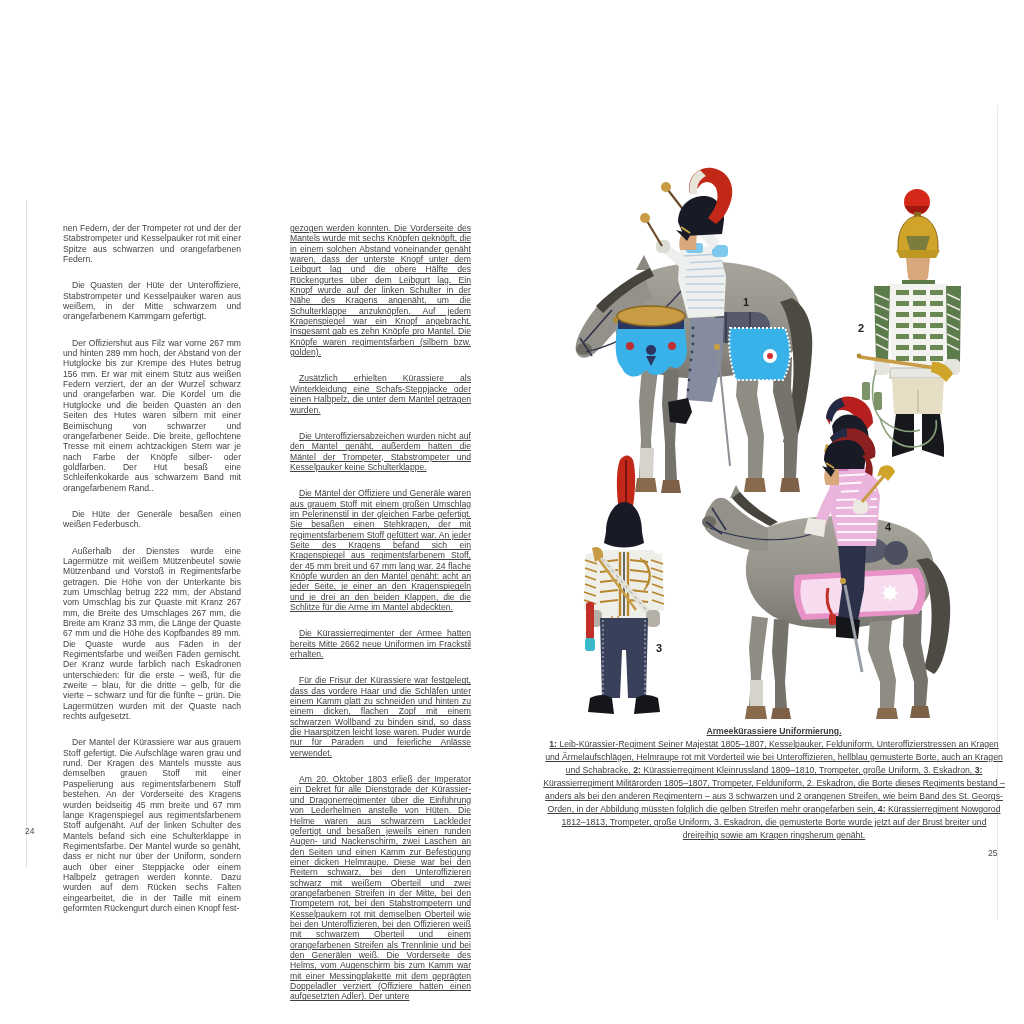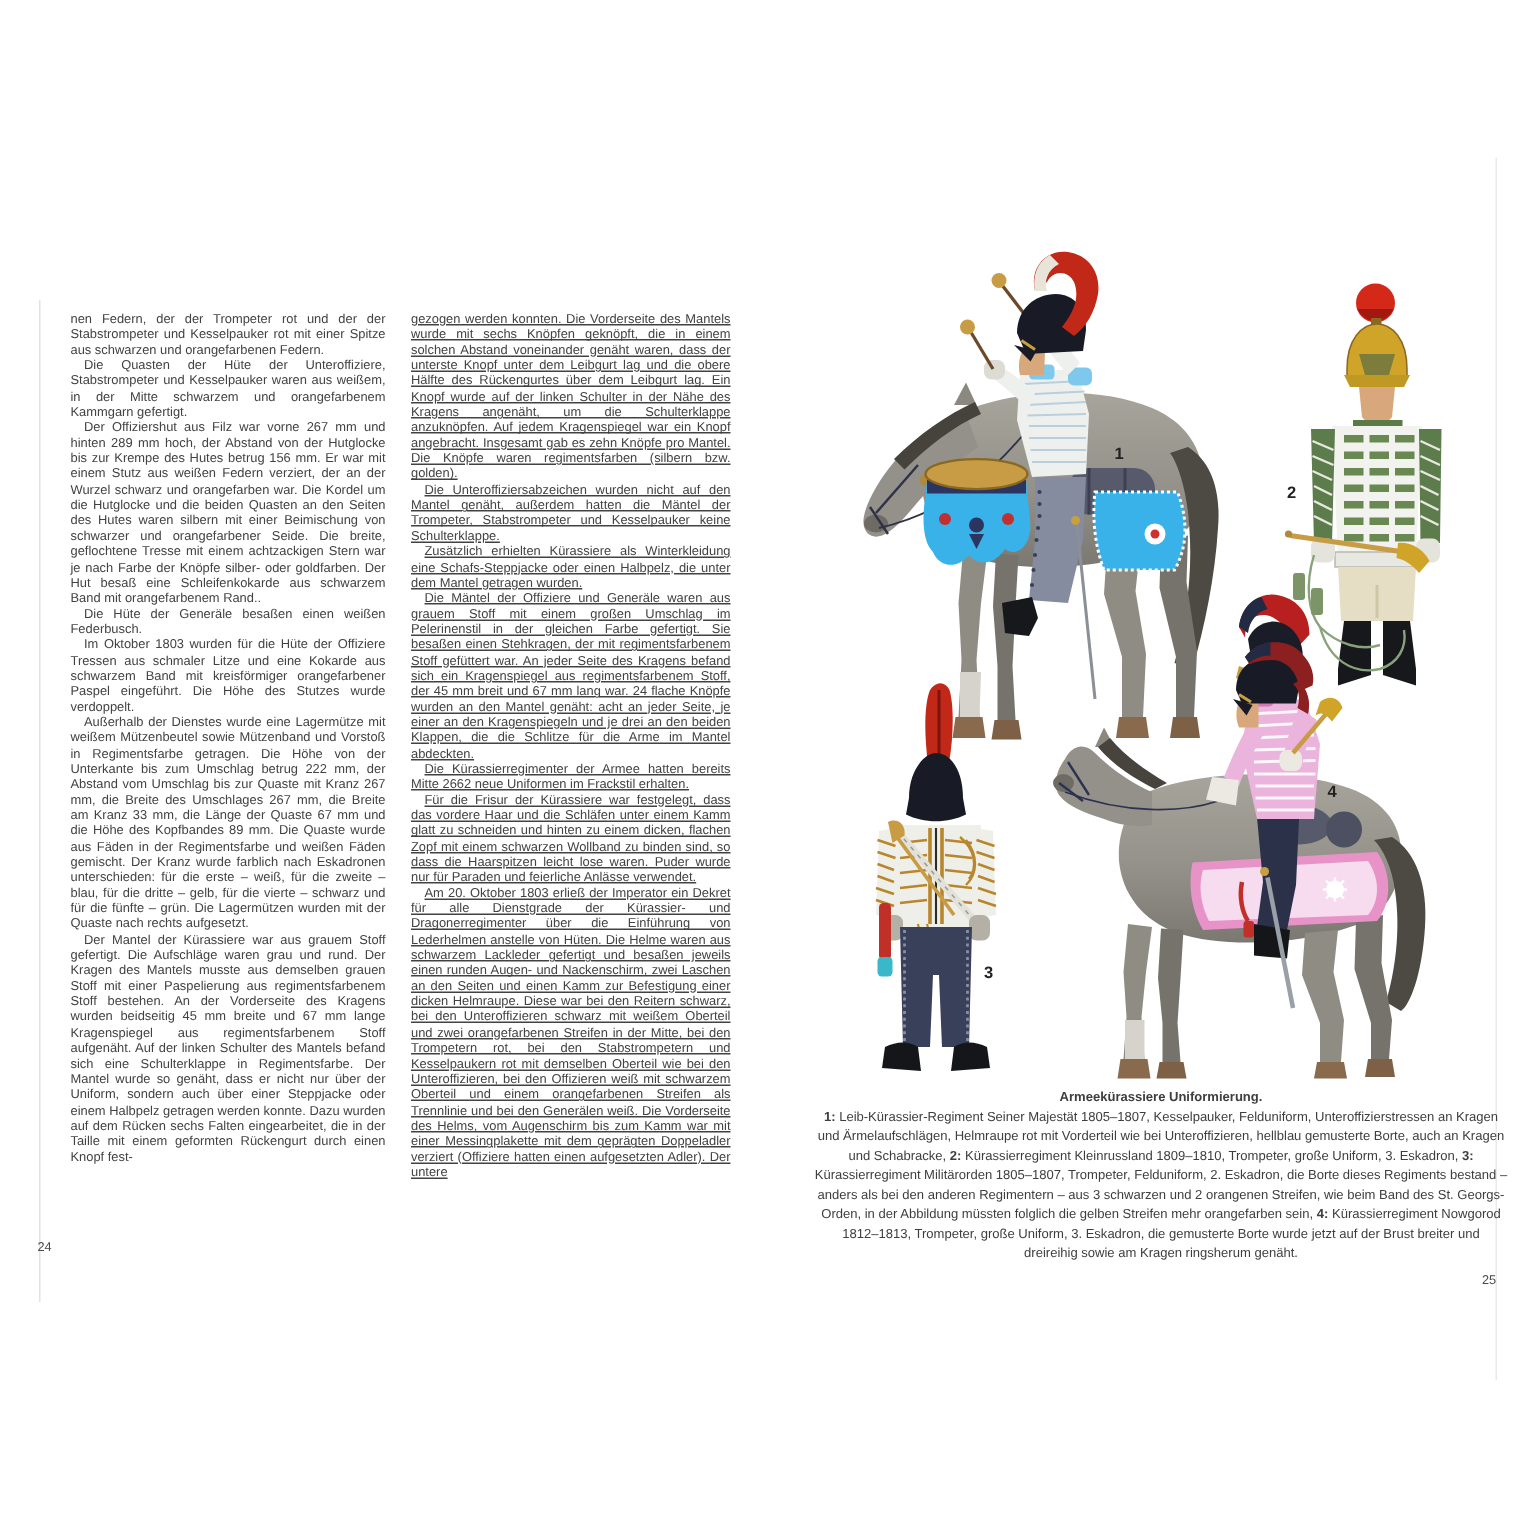--- a/index.html
+++ b/index.html
@@ -4,53 +4,52 @@
 <style>
   html,body{margin:0;padding:0;background:#ffffff;}
   .spread{position:relative;width:1024px;height:1024px;background:#ffffff;overflow:hidden;
           font-family:"Liberation Sans",sans-serif;color:#3f3f3f;}
   .edge{position:absolute;width:1px;}
   .edge.left{left:26px;top:200px;height:668px;background:#e2e2e2;}
   .edge.right{left:997px;top:105px;height:815px;background:#e9e9e9;}
   .col{position:absolute;top:207px;text-align:justify;font-size:8.6px;line-height:10.35px;color:#424242;}
   .col1{left:47px;width:210px;}
   .col2{left:274px;width:213px;text-decoration:underline;}
-  .col p{margin:0;text-indent:9px;}
+  .col p{margin:16px;text-indent:9px;}
   .col p.first{text-indent:0;}
   .pagenum{position:absolute;font-size:8.5px;color:#4a4a4a;}
   .pagenum.pl{left:25px;top:826px;}
   .pagenum.pr{left:988px;top:848px;}
   .plate{position:absolute;left:540px;top:150px;width:465px;height:570px;}
   .caption{position:absolute;left:543px;top:725px;width:462px;text-align:center;
-           font-size:8.7px;line-height:13px;color:#3e3e3e;}
+           font-size:8.7px;line-height:13px;color:#3e3e3e;text-decoration:underline;}
   .caption-title{font-weight:bold;}
   .caption b{font-weight:bold;}
   .fignum{font:bold 11px "Liberation Sans",sans-serif;fill:#222;}
 </style>
 </head>
 <body>
 
 <div class="spread">
 
   <div class="edge left"></div>
   <div class="edge right"></div>
 
   <div class="col col1">
     <p class="first">nen Federn, der der Trompeter rot und der der Stabstrompeter und Kesselpauker rot mit einer Spitze aus schwarzen und orangefarbenen Federn.</p>
     <p>Die Quasten der Hüte der Unteroffiziere, Stabstrompeter und Kesselpauker waren aus weißem, in der Mitte schwarzem und orangefarbenem Kammgarn gefertigt.</p>
     <p>Der Offiziershut aus Filz war vorne 267 mm und hinten 289 mm hoch, der Abstand von der Hutglocke bis zur Krempe des Hutes betrug 156 mm. Er war mit einem Stutz aus weißen Federn verziert, der an der Wurzel schwarz und orangefarben war. Die Kordel um die Hutglocke und die beiden Quasten an den Seiten des Hutes waren silbern mit einer Beimischung von schwarzer und orangefarbener Seide. Die breite, geflochtene Tresse mit einem achtzackigen Stern war je nach Farbe der Knöpfe silber- oder goldfarben. Der Hut besaß eine Schleifenkokarde aus schwarzem Band mit orangefarbenem Rand..</p>
     <p>Die Hüte der Generäle besaßen einen weißen Federbusch.</p>
-    <p>Im Oktober 1803 wurden für die Hüte der Offiziere Tressen aus schmaler Litze und eine Kokarde aus schwarzem Band mit kreisförmiger orangefarbener Paspel eingeführt. Die Höhe des Stutzes wurde verdoppelt.</p>
     <p>Außerhalb der Dienstes wurde eine Lagermütze mit weißem Mützenbeutel sowie Mützenband und Vorstoß in Regimentsfarbe getragen. Die Höhe von der Unterkante bis zum Umschlag betrug 222 mm, der Abstand vom Umschlag bis zur Quaste mit Kranz 267 mm, die Breite des Umschlages 267 mm, die Breite am Kranz 33 mm, die Länge der Quaste 67 mm und die Höhe des Kopfbandes 89 mm. Die Quaste wurde aus Fäden in der Regimentsfarbe und weißen Fäden gemischt. Der Kranz wurde farblich nach Eskadronen unterschieden: für die erste – weiß, für die zweite – blau, für die dritte – gelb, für die vierte – schwarz und für die fünfte – grün. Die Lagermützen wurden mit der Quaste nach rechts aufgesetzt.</p>
     <p>Der Mantel der Kürassiere war aus grauem Stoff gefertigt. Die Aufschläge waren grau und rund. Der Kragen des Mantels musste aus demselben grauen Stoff mit einer Paspelierung aus regimentsfarbenem Stoff bestehen. An der Vorderseite des Kragens wurden beidseitig 45 mm breite und 67 mm lange Kragenspiegel aus regimentsfarbenem Stoff aufgenäht. Auf der linken Schulter des Mantels befand sich eine Schulterklappe in Regimentsfarbe. Der Mantel wurde so genäht, dass er nicht nur über der Uniform, sondern auch über einer Steppjacke oder einem Halbpelz getragen werden konnte. Dazu wurden auf dem Rücken sechs Falten eingearbeitet, die in der Taille mit einem geformten Rückengurt durch einen Knopf fest-</p>
   </div>
   <div class="col col2">
     <p class="first">gezogen werden konnten. Die Vorderseite des Mantels wurde mit sechs Knöpfen geknöpft, die in einem solchen Abstand voneinander genäht waren, dass der unterste Knopf unter dem Leibgurt lag und die obere Hälfte des Rückengurtes über dem Leibgurt lag. Ein Knopf wurde auf der linken Schulter in der Nähe des Kragens angenäht, um die Schulterklappe anzuknöpfen. Auf jedem Kragenspiegel war ein Knopf angebracht. Insgesamt gab es zehn Knöpfe pro Mantel. Die Knöpfe waren regimentsfarben (silbern bzw. golden).</p>
+    <p>Zusätzlich erhielten Kürassiere als Winterkleidung eine Schafs-Steppjacke oder einen Halbpelz, die unter dem Mantel getragen wurden.</p>
     <p>Die Unteroffiziersabzeichen wurden nicht auf den Mantel genäht, außerdem hatten die Mäntel der Trompeter, Stabstrompeter und Kesselpauker keine Schulterklappe.</p>
-    <p>Zusätzlich erhielten Kürassiere als Winterkleidung eine Schafs-Steppjacke oder einen Halbpelz, die unter dem Mantel getragen wurden.</p>
     <p>Die Mäntel der Offiziere und Generäle waren aus grauem Stoff mit einem großen Umschlag im Pelerinenstil in der gleichen Farbe gefertigt. Sie besaßen einen Stehkragen, der mit regimentsfarbenem Stoff gefüttert war. An jeder Seite des Kragens befand sich ein Kragenspiegel aus regimentsfarbenem Stoff, der 45 mm breit und 67 mm lang war. 24 flache Knöpfe wurden an den Mantel genäht: acht an jeder Seite, je einer an den Kragenspiegeln und je drei an den beiden Klappen, die die Schlitze für die Arme im Mantel abdeckten.</p>
     <p>Die Kürassierregimenter der Armee hatten bereits Mitte 2662 neue Uniformen im Frackstil erhalten.</p>
     <p>Für die Frisur der Kürassiere war festgelegt, dass das vordere Haar und die Schläfen unter einem Kamm glatt zu schneiden und hinten zu einem dicken, flachen Zopf mit einem schwarzen Wollband zu binden sind, so dass die Haarspitzen leicht lose waren. Puder wurde nur für Paraden und feierliche Anlässe verwendet.</p>
     <p>Am 20. Oktober 1803 erließ der Imperator ein Dekret für alle Dienstgrade der Kürassier- und Dragonerregimenter über die Einführung von Lederhelmen anstelle von Hüten. Die Helme waren aus schwarzem Lackleder gefertigt und besaßen jeweils einen runden Augen- und Nackenschirm, zwei Laschen an den Seiten und einen Kamm zur Befestigung einer dicken Helmraupe. Diese war bei den Reitern schwarz, bei den Unteroffizieren schwarz mit weißem Oberteil und zwei orangefarbenen Streifen in der Mitte, bei den Trompetern rot, bei den Stabstrompetern und Kesselpaukern rot mit demselben Oberteil wie bei den Unteroffizieren, bei den Offizieren weiß mit schwarzem Oberteil und einem orangefarbenen Streifen als Trennlinie und bei den Generälen weiß. Die Vorderseite des Helms, vom Augenschirm bis zum Kamm war mit einer Messingplakette mit dem geprägten Doppeladler verziert (Offiziere hatten einen aufgesetzten Adler). Der untere</p>
   </div>
 
   <div class="pagenum pl">24</div>
 
   <svg class="plate" viewBox="0 0 465 570" xmlns="http://www.w3.org/2000/svg">
     <defs>

